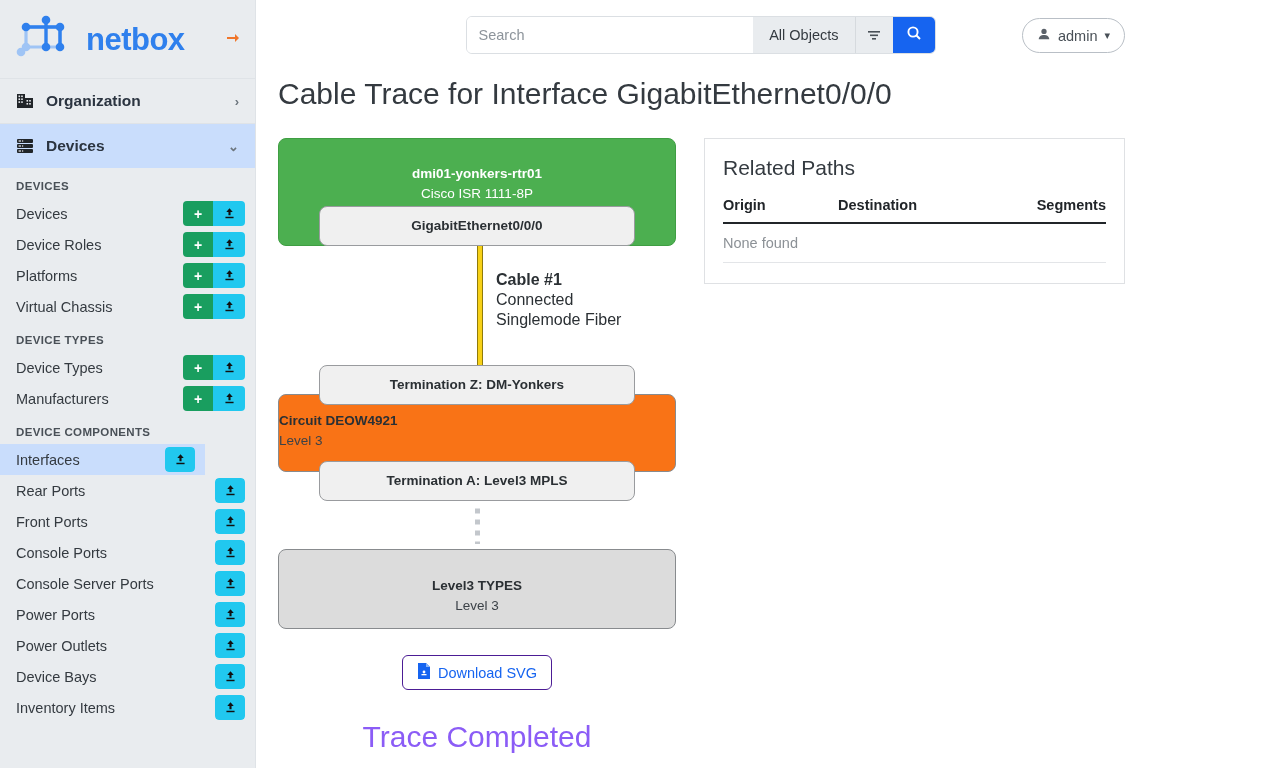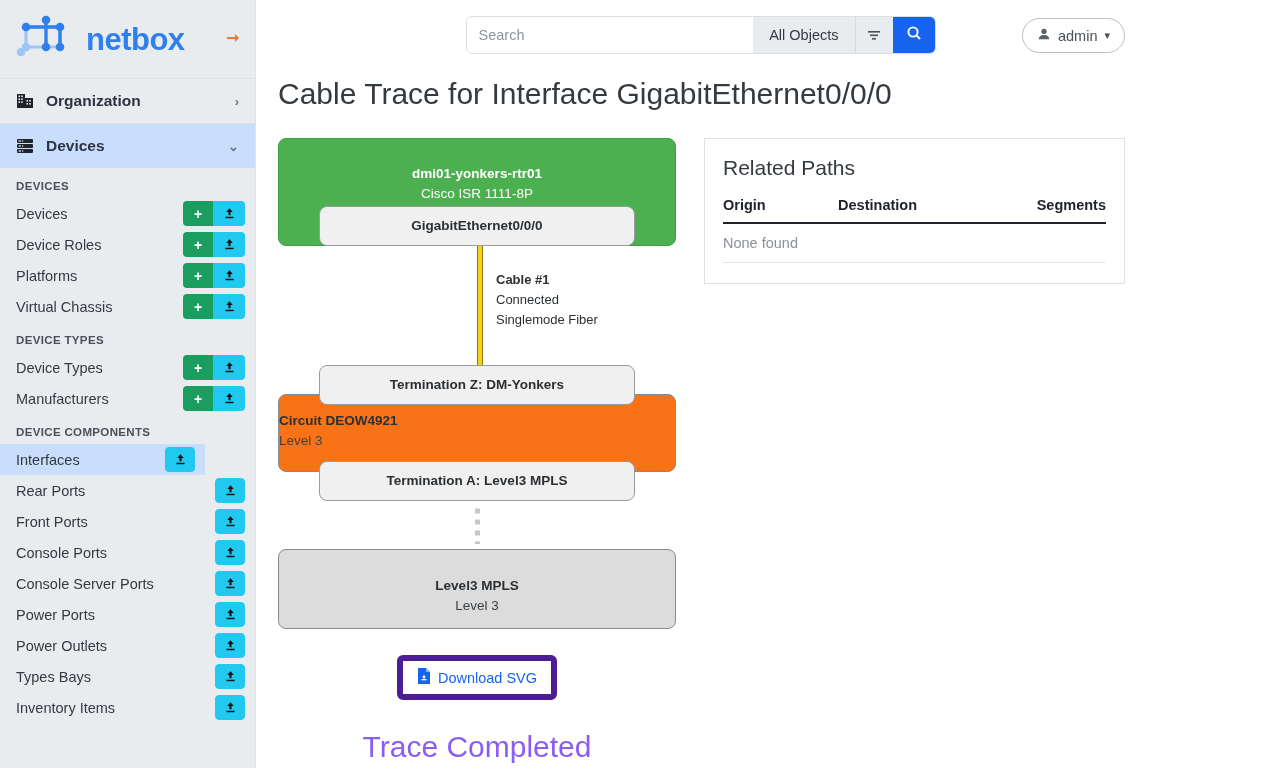--- a/index.html
+++ b/index.html
@@ -252,21 +252,21 @@
     width: 6px;
     height: 120px;
     background: #f7d117;
     border-left: 1px solid #8f7a0b;
     border-right: 1px solid #8f7a0b;
   }
   .cable-info {
     position: absolute;
     left: 218px;
     top: 24px;
-    font-size: 13px;
+    font-size: 16px;
     color: #2b3034;
     line-height: 20px;
   }
   .cable-info .ci-title { font-weight: 700; }
 
   .circuit-block {
     position: relative;
     margin-top: -1px;
   }
   .circuit-body {
@@ -309,21 +309,21 @@
     padding-top: 26px;
   }
   .node-provider .p1 { font-size: 13.5px; font-weight: 700; color:#2b3034; line-height: 20px; }
   .node-provider .p2 { font-size: 13.5px; font-weight: 400; color:#3c4248; line-height: 20px; }
 
   .dl-wrap { text-align: center; margin-top: 26px; }
   .btn-download {
     display: inline-flex;
     align-items: center;
     gap: 7px;
-    border: 6px solid #4c1d95;
+    border: 1px solid #4c1d95;
     color: #1664f0;
     background: #fff;
     border-radius: 6px;
     padding: 7px 14px;
     font-size: 14.5px;
     cursor: pointer;
     font-family: "Liberation Sans", sans-serif;
   }
   .trace-status {
     text-align: center;
@@ -609,21 +609,21 @@
         <span class="btn-import solo">
           <svg class="up-ico" viewBox="0 0 16 16" fill="#111">
               <path d="M8 1.5 L12 6 H9.3 v4 H6.7 V6 H4 Z"></path>
               <rect x="3" y="12" width="10" height="1.8"></rect>
             </svg>
         </span>
       </span>
     </div>
 
     <div class="sub-item">
-      <span class="label">Types Bays</span>
+      <span class="label">Device Bays</span>
       <span class="btn-group">
         <span class="btn-import solo">
           <svg class="up-ico" viewBox="0 0 16 16" fill="#111">
               <path d="M8 1.5 L12 6 H9.3 v4 H6.7 V6 H4 Z"></path>
               <rect x="3" y="12" width="10" height="1.8"></rect>
             </svg>
         </span>
       </span>
     </div>
 
@@ -706,21 +706,21 @@
               <div class="c2">Level 3</div>
             </div>
             <div class="node-term term-a">Termination A: Level3 MPLS</div>
           </div>
 
           <div class="dashed-link">
             <div class="dl"></div>
           </div>
 
           <div class="node-provider">
-            <div class="p1">Level3 MPLS</div>
+            <div class="p1">Level3 TYPES</div>
             <div class="p2">Level 3</div>
           </div>
 
           <div class="dl-wrap">
             <button class="btn-download">
               <span>
                 <svg width="14" height="16" viewBox="0 0 14 16" fill="#1664f0">
                   <path d="M1 0h8l4 4v12H1z"></path>
                   <path d="M9 0l4 4H9z" fill="#89b4f7"></path>
                   <circle cx="7" cy="9" r="1.4" fill="#fff"></circle>

